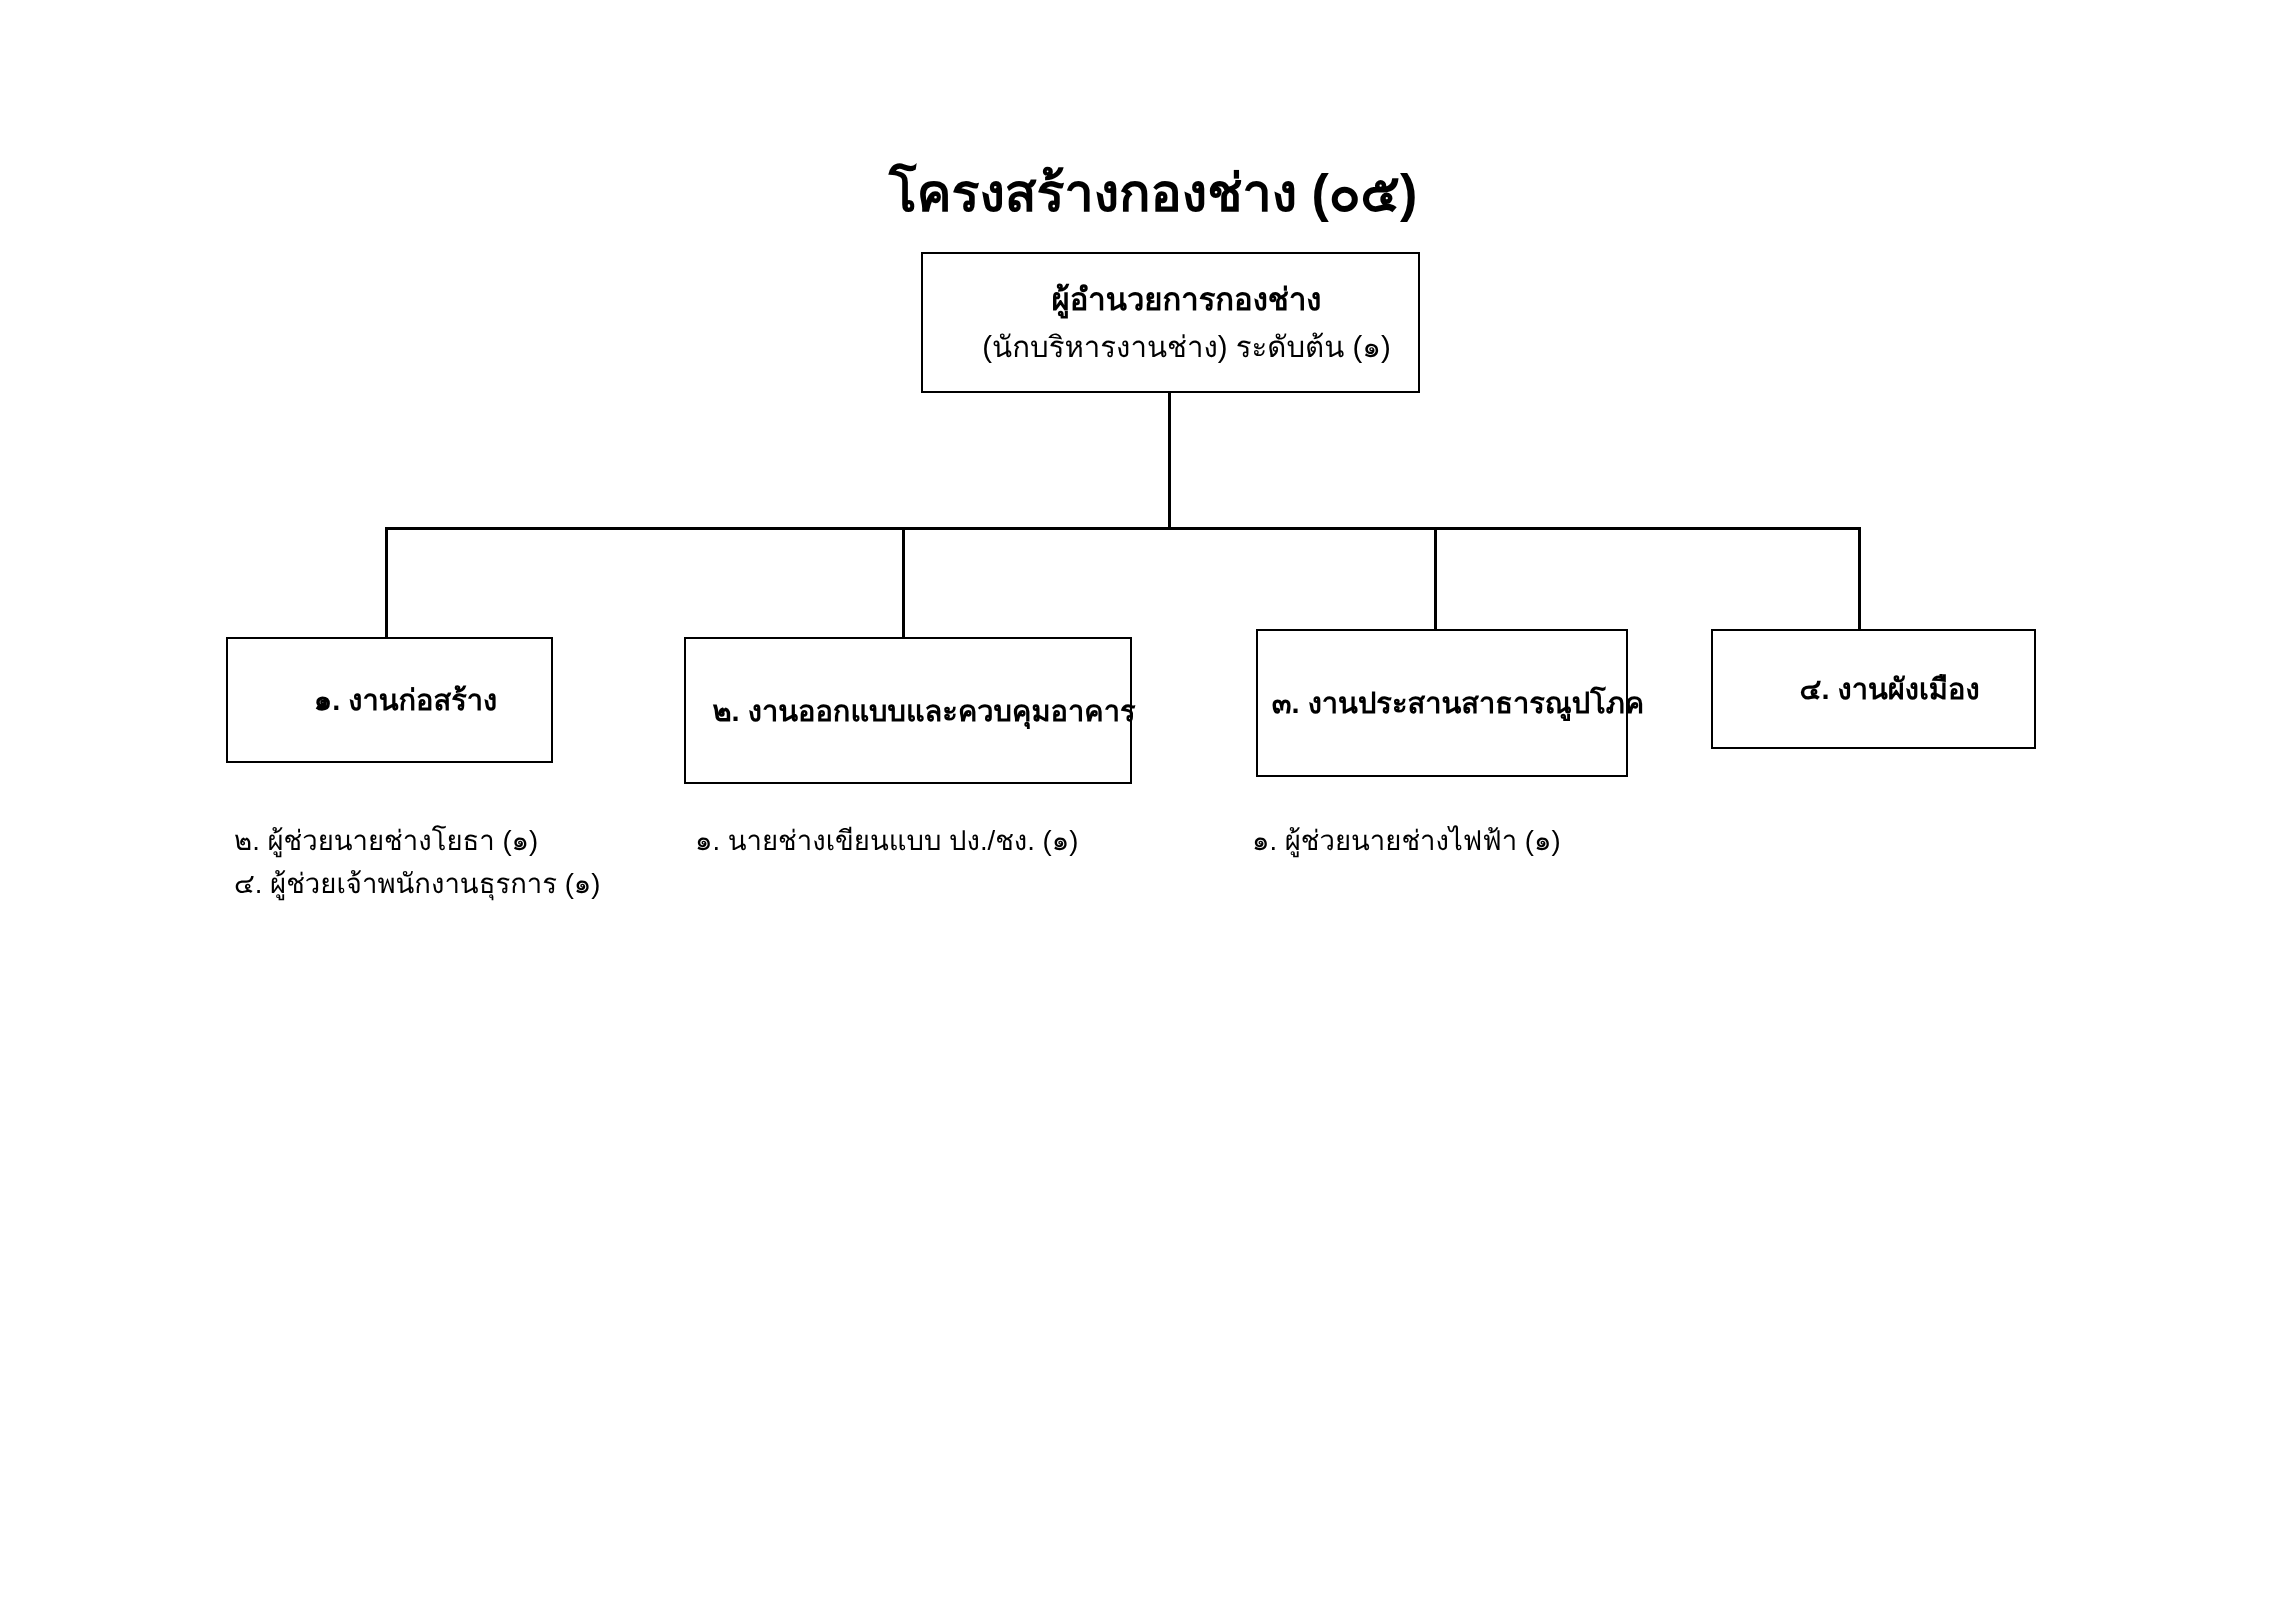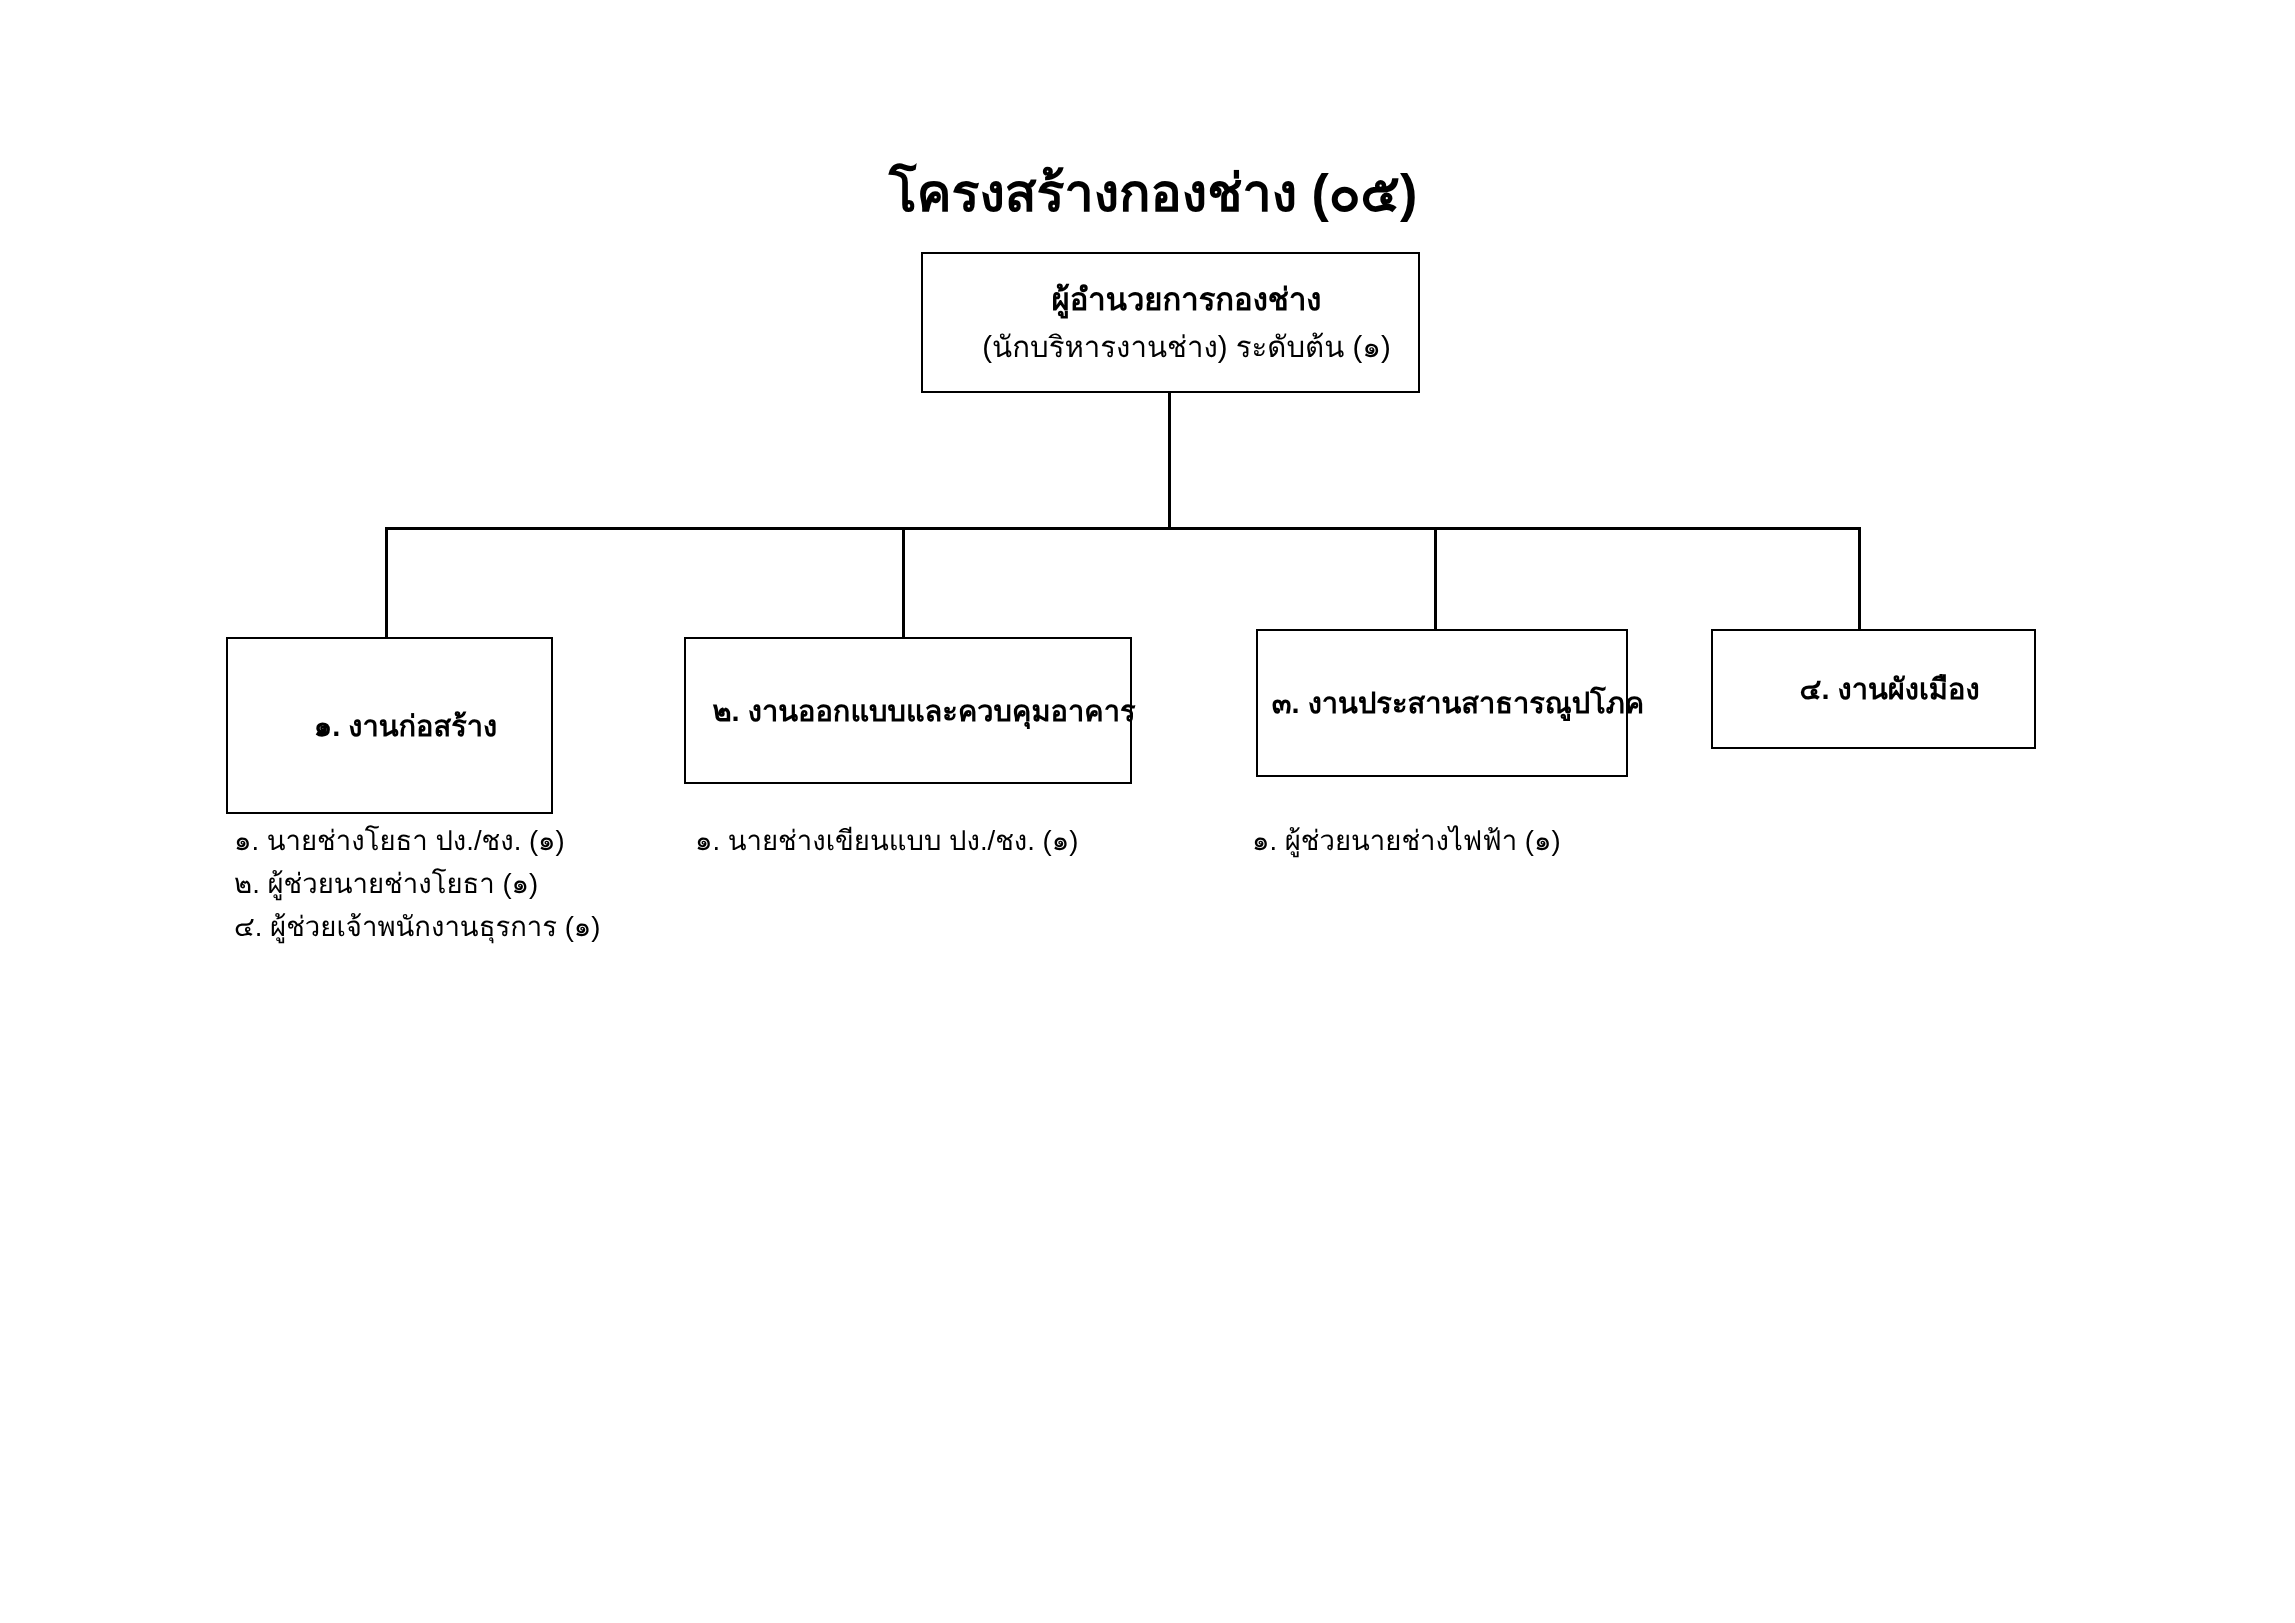--- a/index.html
+++ b/index.html
@@ -56,21 +56,21 @@
     font-size: 29.4px;
     font-weight: normal;
     line-height: 1.55;
     white-space: nowrap;
   }
   .unit-box {
     font-size: 29px;
     font-weight: bold;
   }
   .unit-box .label { white-space: nowrap; }
-  .unit-1 { left: 226px;  top: 637px; width: 327px; height: 177px; }
+  .unit-1 { left: 226px;  top: 637px; width: 327px; height: 126px; }
   .unit-2 { left: 684px; top: 637px; width: 448px; height: 147px; }
   .unit-3 { left: 1256px; top: 629px; width: 372px; height: 148px; }
   .unit-4 { left: 1711px; top: 629px; width: 325px; height: 120px; }
   .conn {
     position: absolute;
     background: #000000;
   }
   .stem   { left: 1168px; top: 393px; width: 2.6px;    height: 137px; }
   .rail   { left: 385px;  top: 527px; width: 1476px; height: 3.3px;   }
   .drop-1 { left: 385px;  top: 527px; width: 2.6px;    height: 110px; }
@@ -118,21 +118,20 @@
 
   <div class="node unit-box unit-3">
     <div class="label">๓. งานประสานสาธารณูปโภค</div>
   </div>
 
   <div class="node unit-box unit-4">
     <div class="label">๔. งานผังเมือง</div>
   </div>
 
   <div class="staff-list staff-list-1">
-    <span class="staff-item">๑. นายช่างโยธา ปง./ชง. (๑)</span>
     <span class="staff-item">๒. ผู้ช่วยนายช่างโยธา (๑)</span>
     <span class="staff-item">๔. ผู้ช่วยเจ้าพนักงานธุรการ (๑)</span>
   </div>
 
   <div class="staff-list staff-list-2">
     <span class="staff-item">๑. นายช่างเขียนแบบ ปง./ชง. (๑)</span>
   </div>
 
   <div class="staff-list staff-list-3">
     <span class="staff-item">๑. ผู้ช่วยนายช่างไฟฟ้า (๑)</span>

